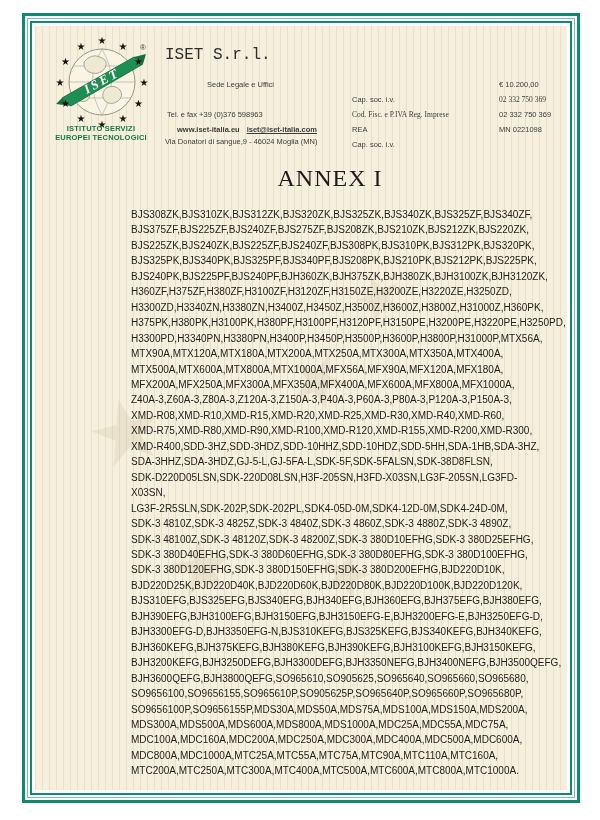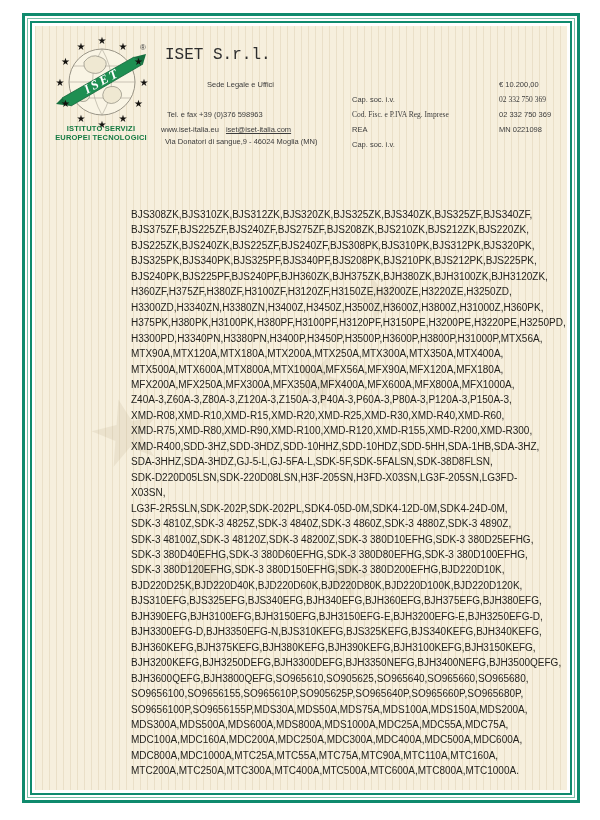--- a/index.html
+++ b/index.html
@@ -24,21 +24,21 @@
   .institute{
     position:absolute;left:2px;top:98px;width:128px;text-align:center;
     color:#157a42;font-weight:bold;font-size:7.5px;line-height:9px;letter-spacing:.2px;
   }
   
   .company-name{position:absolute;left:130px;top:20px;font-size:16px;color:#2e2e2e;font-family:Liberation Mono, monospace;}
   .hline{position:absolute;font-size:7.5px;color:#3c3c3c;white-space:nowrap;}
   .addr1{left:130px;top:54px;margin-left:42px;}
   .addr2{left:130px;top:69px;margin-top:42px;}
   .addr3{left:132px;top:84px;}
-  .addr4{left:126px;top:99px;}
+  .addr4{left:142px;top:99px;font-weight:bold;}
   .email-link{text-decoration:underline;margin-left:7px;color:#3c3c3c;}
   .reg-label{position:absolute;left:317px;font-size:7.5px;color:#3c3c3c;white-space:nowrap;margin-top:15px;}
   .reg-value{position:absolute;left:428px;font-size:7.5px;color:#3c3c3c;white-space:nowrap;margin-left:36px;}
   .r1{top:54px;} .r2{top:69px;font-family:Liberation Serif, serif;} .r3{top:84px;} .r4{top:99px;}
   
   .doc-title{
     position:absolute;left:90px;top:139px;width:410px;text-align:center;
     font-family:"Liberation Serif","DejaVu Serif",serif;font-size:24px;
     letter-spacing:1px;color:#1d1c19;
   }
@@ -103,20 +103,21 @@
 
      <div class="reg-label r1">Cap. soc. i.v.</div>
      <div class="reg-value r1">€ 10.200,00</div>
      <div class="reg-label r2">Cod. Fisc. e P.IVA Reg. Imprese</div>
      <div class="reg-value r2">02 332 750 369</div>
      <div class="reg-label r3">REA</div>
      <div class="reg-value r3">02 332 750 369</div>
      <div class="reg-label r4">Cap. soc. i.v.</div>
      <div class="reg-value r4">MN 0221098</div>
 
+     <div class="doc-title">ANNEX I</div>
      <div class="codes">BJS308ZK,BJS310ZK,BJS312ZK,BJS320ZK,BJS325ZK,BJS340ZK,BJS325ZF,BJS340ZF,
 BJS375ZF,BJS225ZF,BJS240ZF,BJS275ZF,BJS208ZK,BJS210ZK,BJS212ZK,BJS220ZK,
 BJS225ZK,BJS240ZK,BJS225ZF,BJS240ZF,BJS308PK,BJS310PK,BJS312PK,BJS320PK,
 BJS325PK,BJS340PK,BJS325PF,BJS340PF,BJS208PK,BJS210PK,BJS212PK,BJS225PK,
 BJS240PK,BJS225PF,BJS240PF,BJH360ZK,BJH375ZK,BJH380ZK,BJH3100ZK,BJH3120ZK,
 H360ZF,H375ZF,H380ZF,H3100ZF,H3120ZF,H3150ZE,H3200ZE,H3220ZE,H3250ZD,
 H3300ZD,H3340ZN,H3380ZN,H3400Z,H3450Z,H3500Z,H3600Z,H3800Z,H31000Z,H360PK,
 H375PK,H380PK,H3100PK,H380PF,H3100PF,H3120PF,H3150PE,H3200PE,H3220PE,H3250PD,
 H3300PD,H3340PN,H3380PN,H3400P,H3450P,H3500P,H3600P,H3800P,H31000P,MTX56A,
 MTX90A,MTX120A,MTX180A,MTX200A,MTX250A,MTX300A,MTX350A,MTX400A,

